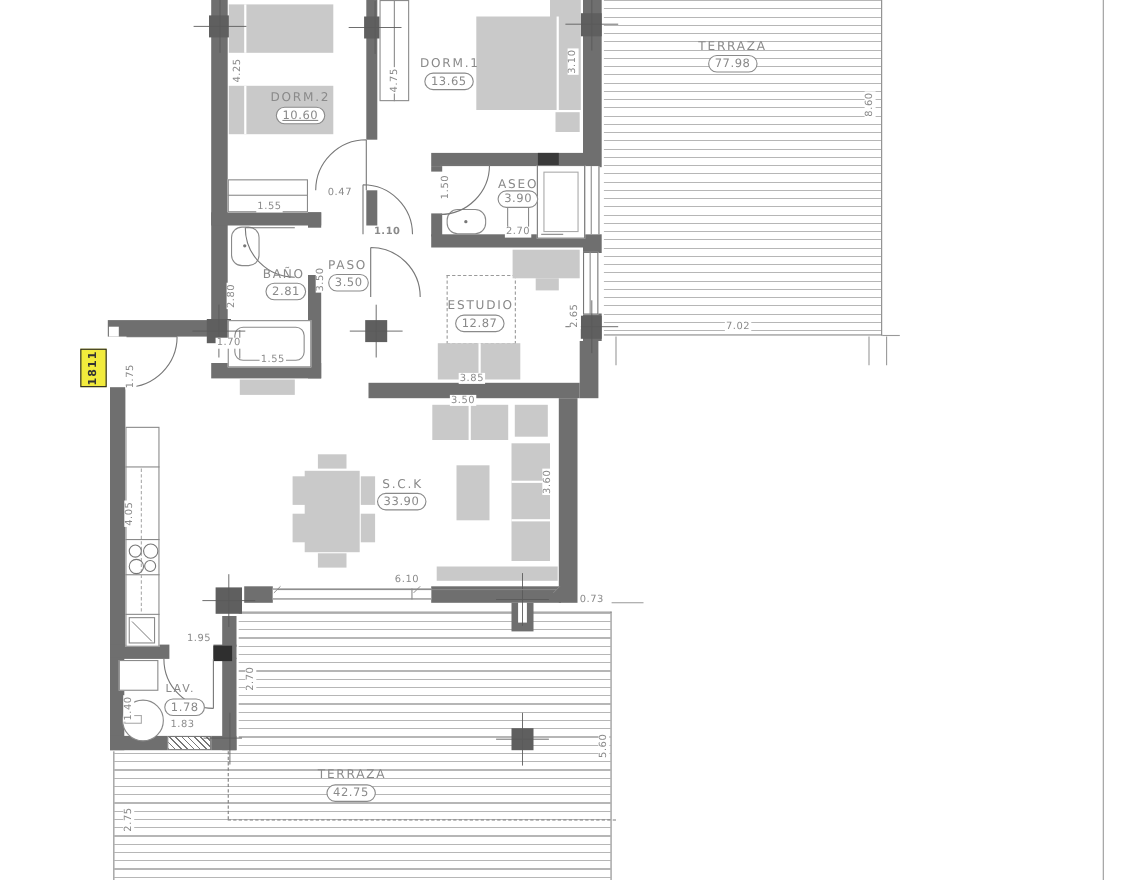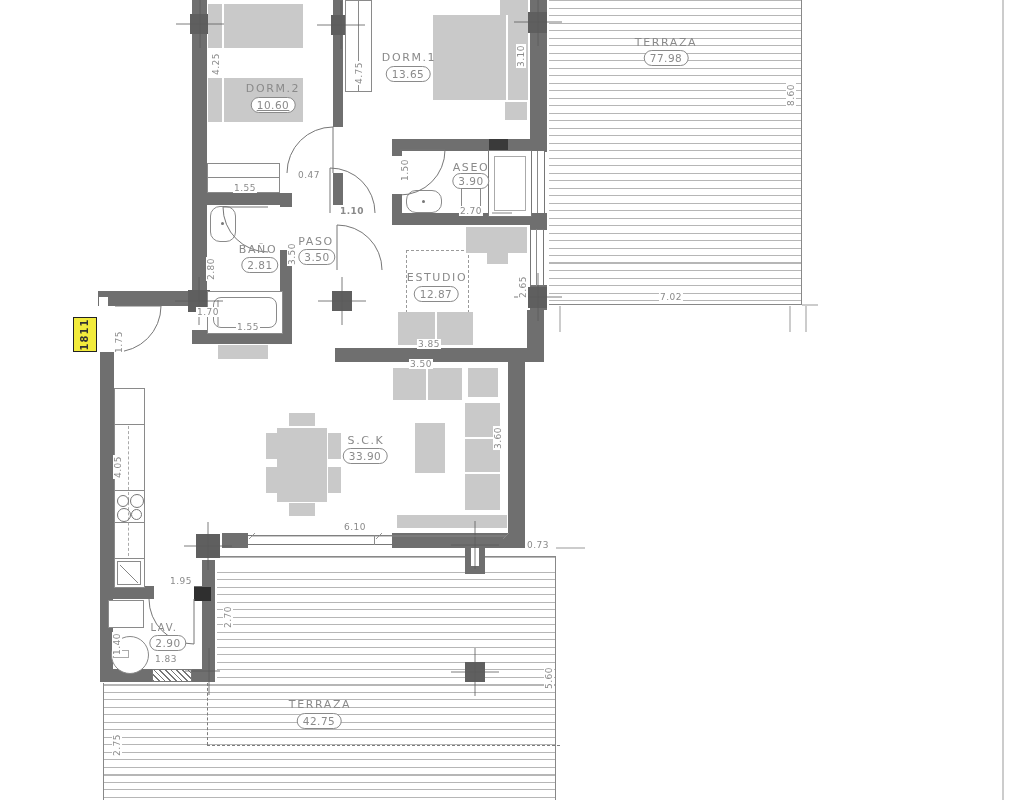--- a/index.html
+++ b/index.html
@@ -221,21 +221,21 @@
   <div class="room-label" style="left:316px;top:241px;">PASO</div>
   <div class="area-box" style="left:317px;top:257px;">3.50</div>
 
   <div class="room-label" style="left:437px;top:277px;">ESTUDIO</div>
   <div class="area-box" style="left:436px;top:294px;">12.87</div>
 
   <div class="room-label" style="left:366px;top:440px;">S.C.K</div>
   <div class="area-box" style="left:365px;top:456px;">33.90</div>
 
   <div class="room-label" style="left:164px;top:627px;font-size:10px;">LAV.</div>
-  <div class="area-box" style="left:168px;top:643px;">2.90</div>
+  <div class="area-box" style="left:168px;top:643px;">1.78</div>
 
   <div class="room-label" style="left:320px;top:704px;">TERRAZA</div>
   <div class="area-box" style="left:319px;top:721px;">42.75</div>
 
   <div class="dim v" style="left:216px;top:64px;">4.25</div>
   <div class="dim v" style="left:359px;top:73px;">4.75</div>
   <div class="dim v" style="left:521px;top:56px;">3.10</div>
   <div class="dim v" style="left:791px;top:95px;">8.60</div>
   <div class="dim" style="left:671px;top:297px;">7.02</div>
   <div class="dim" style="left:245px;top:188px;">1.55</div>
@@ -243,21 +243,21 @@
   <div class="dim" style="left:352px;top:211px;font-weight:bold;">1.10</div>
   <div class="dim v" style="left:405px;top:170px;">1.50</div>
   <div class="dim" style="left:471px;top:211px;">2.70</div>
   <div class="dim v" style="left:211px;top:269px;">2.80</div>
   <div class="dim" style="left:248px;top:327px;">1.55</div>
   <div class="dim v" style="left:292px;top:254px;">3.50</div>
   <div class="dim v" style="left:523px;top:287px;">2.65</div>
   <div class="dim" style="left:429px;top:344px;">3.85</div>
   <div class="dim" style="left:421px;top:364px;">3.50</div>
   <div class="dim v" style="left:498px;top:438px;">3.60</div>
-  <div class="dim" style="left:355px;top:527px;text-align:right;">6.10</div>
+  <div class="dim" style="left:370px;top:527px;text-align:right;">6.10</div>
   <div class="dim" style="left:538px;top:545px;">0.73</div>
   <div class="dim" style="left:166px;top:312px;margin-left:42px;">1.70</div>
   <div class="dim v" style="left:119px;top:342px;">1.75</div>
   <div class="dim v" style="left:118px;top:467px;">4.05</div>
   <div class="dim" style="left:181px;top:581px;">1.95</div>
   <div class="dim v" style="left:228px;top:617px;">2.70</div>
   <div class="dim" style="left:166px;top:659px;">1.83</div>
   <div class="dim v" style="left:117px;top:644px;">1.40</div>
   <div class="dim v" style="left:549px;top:678px;">5.60</div>
   <div class="dim v" style="left:117px;top:745px;">2.75</div>

